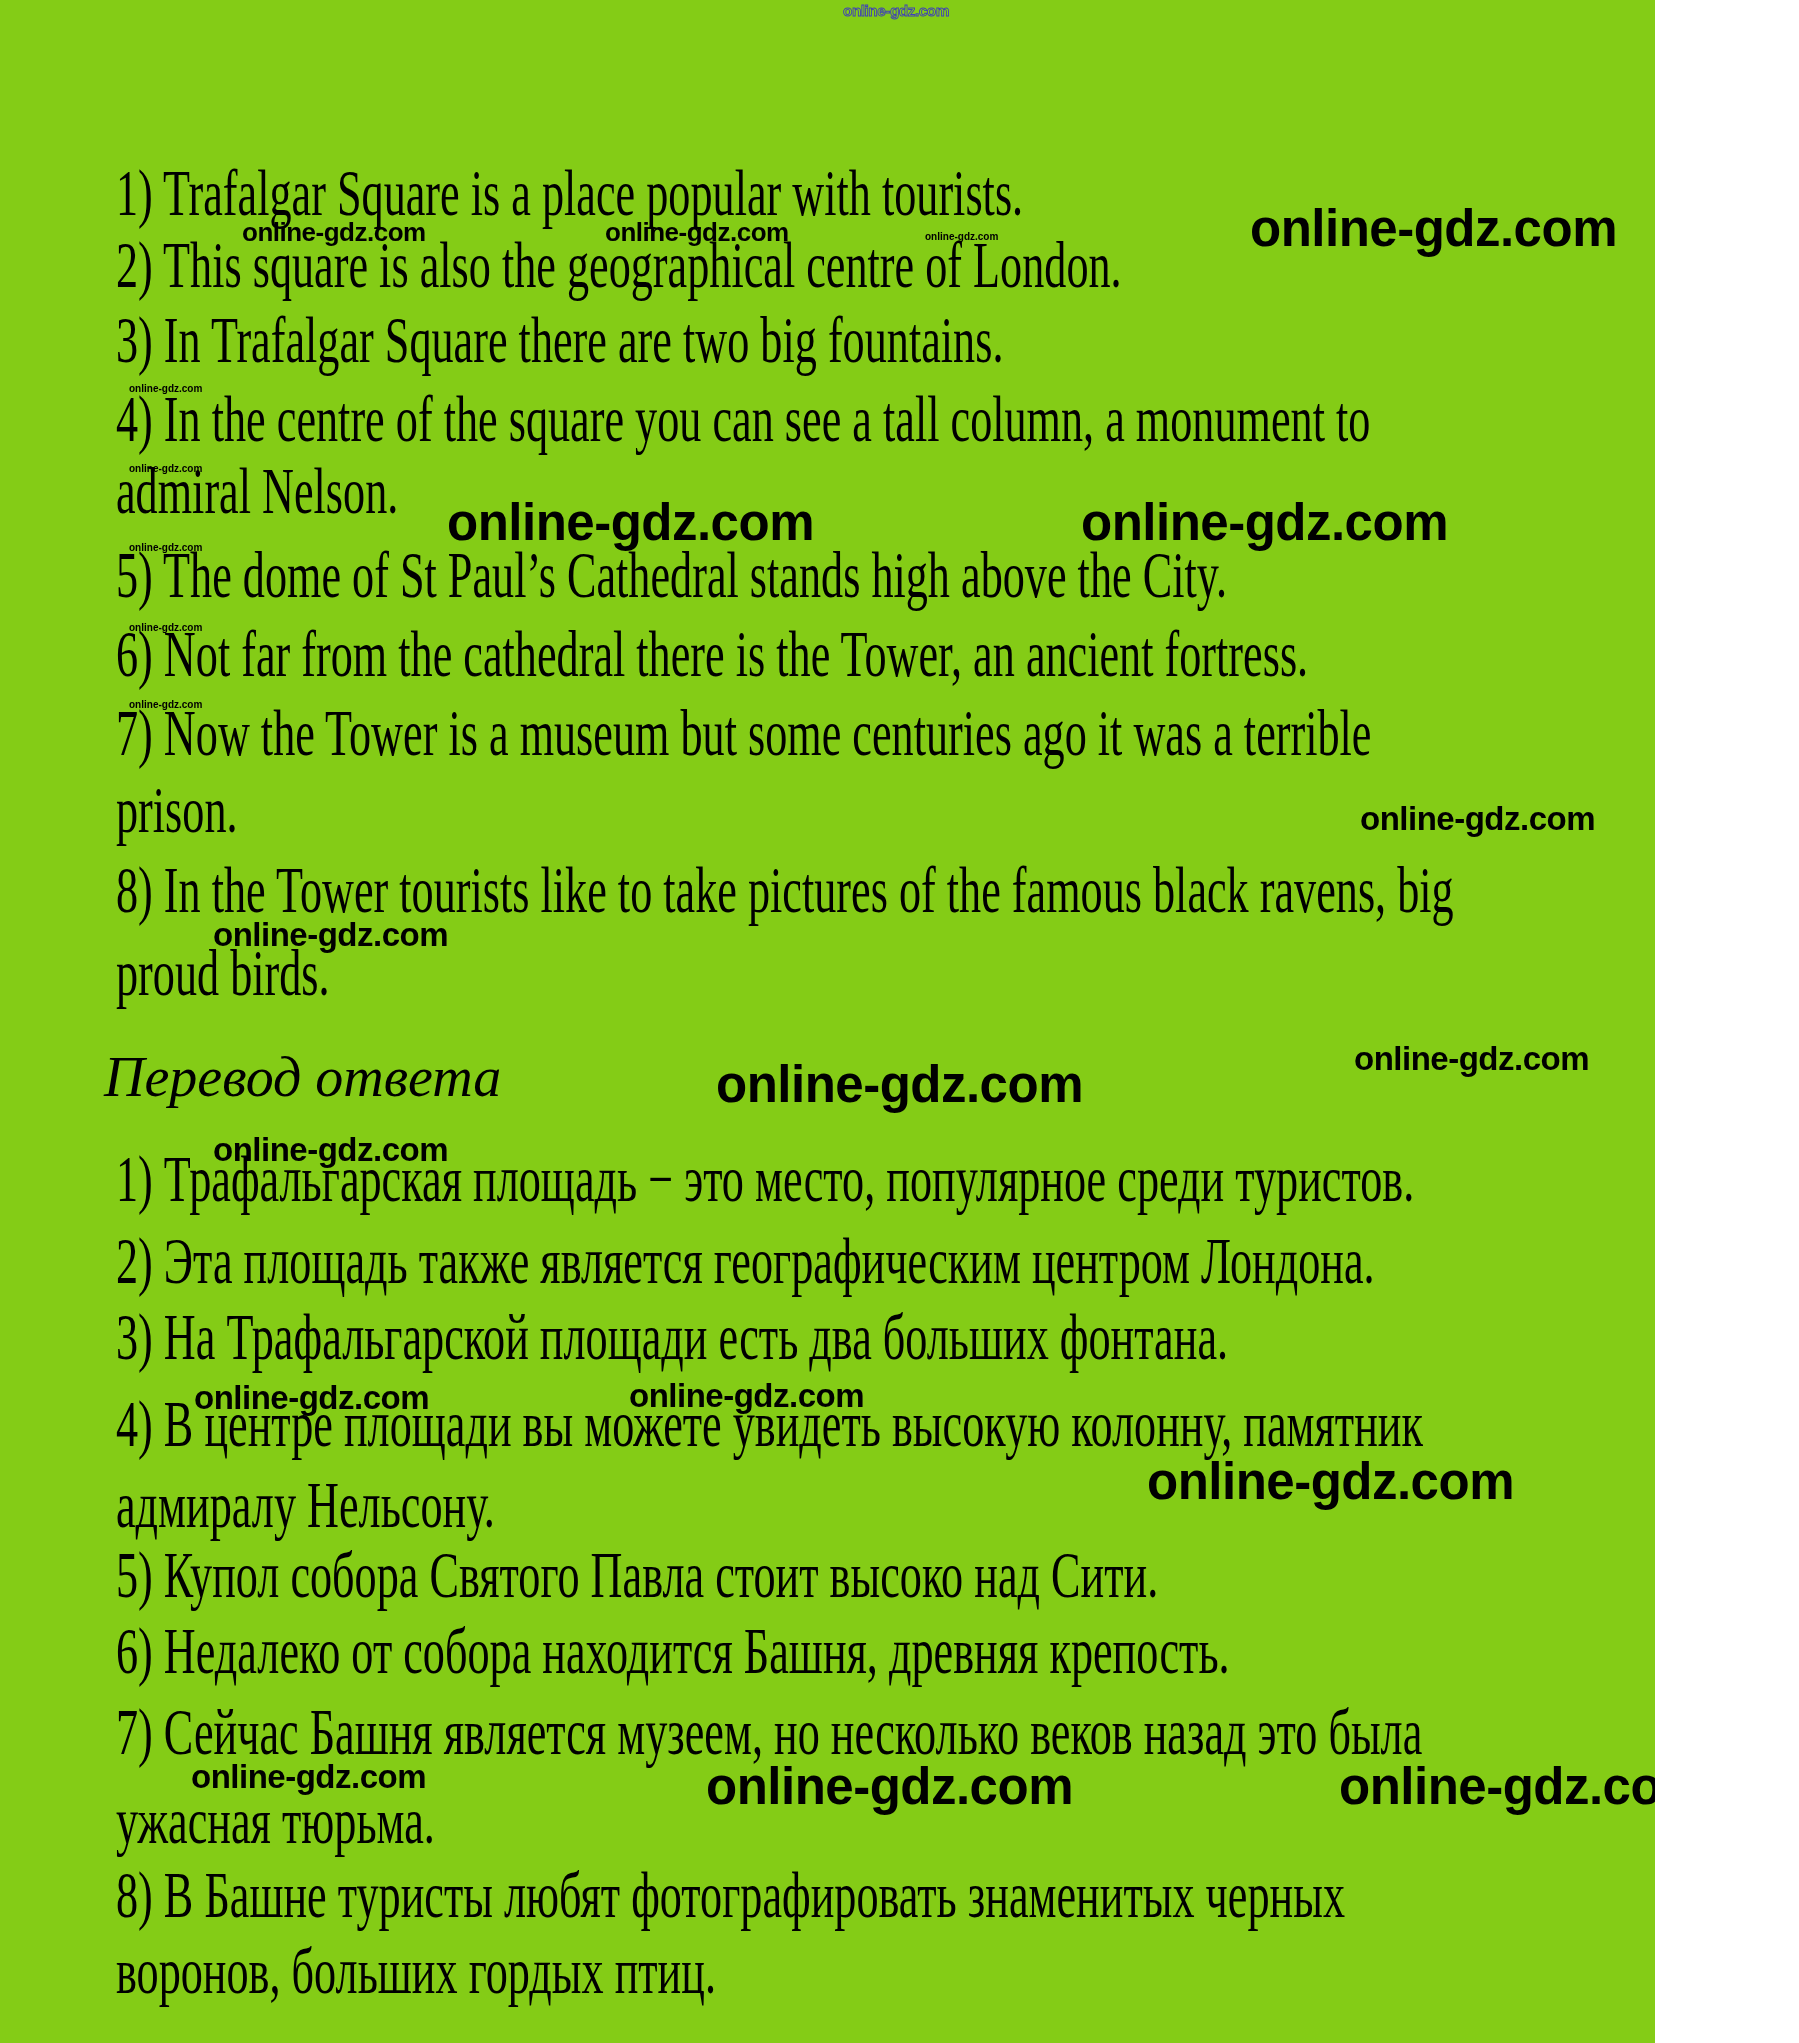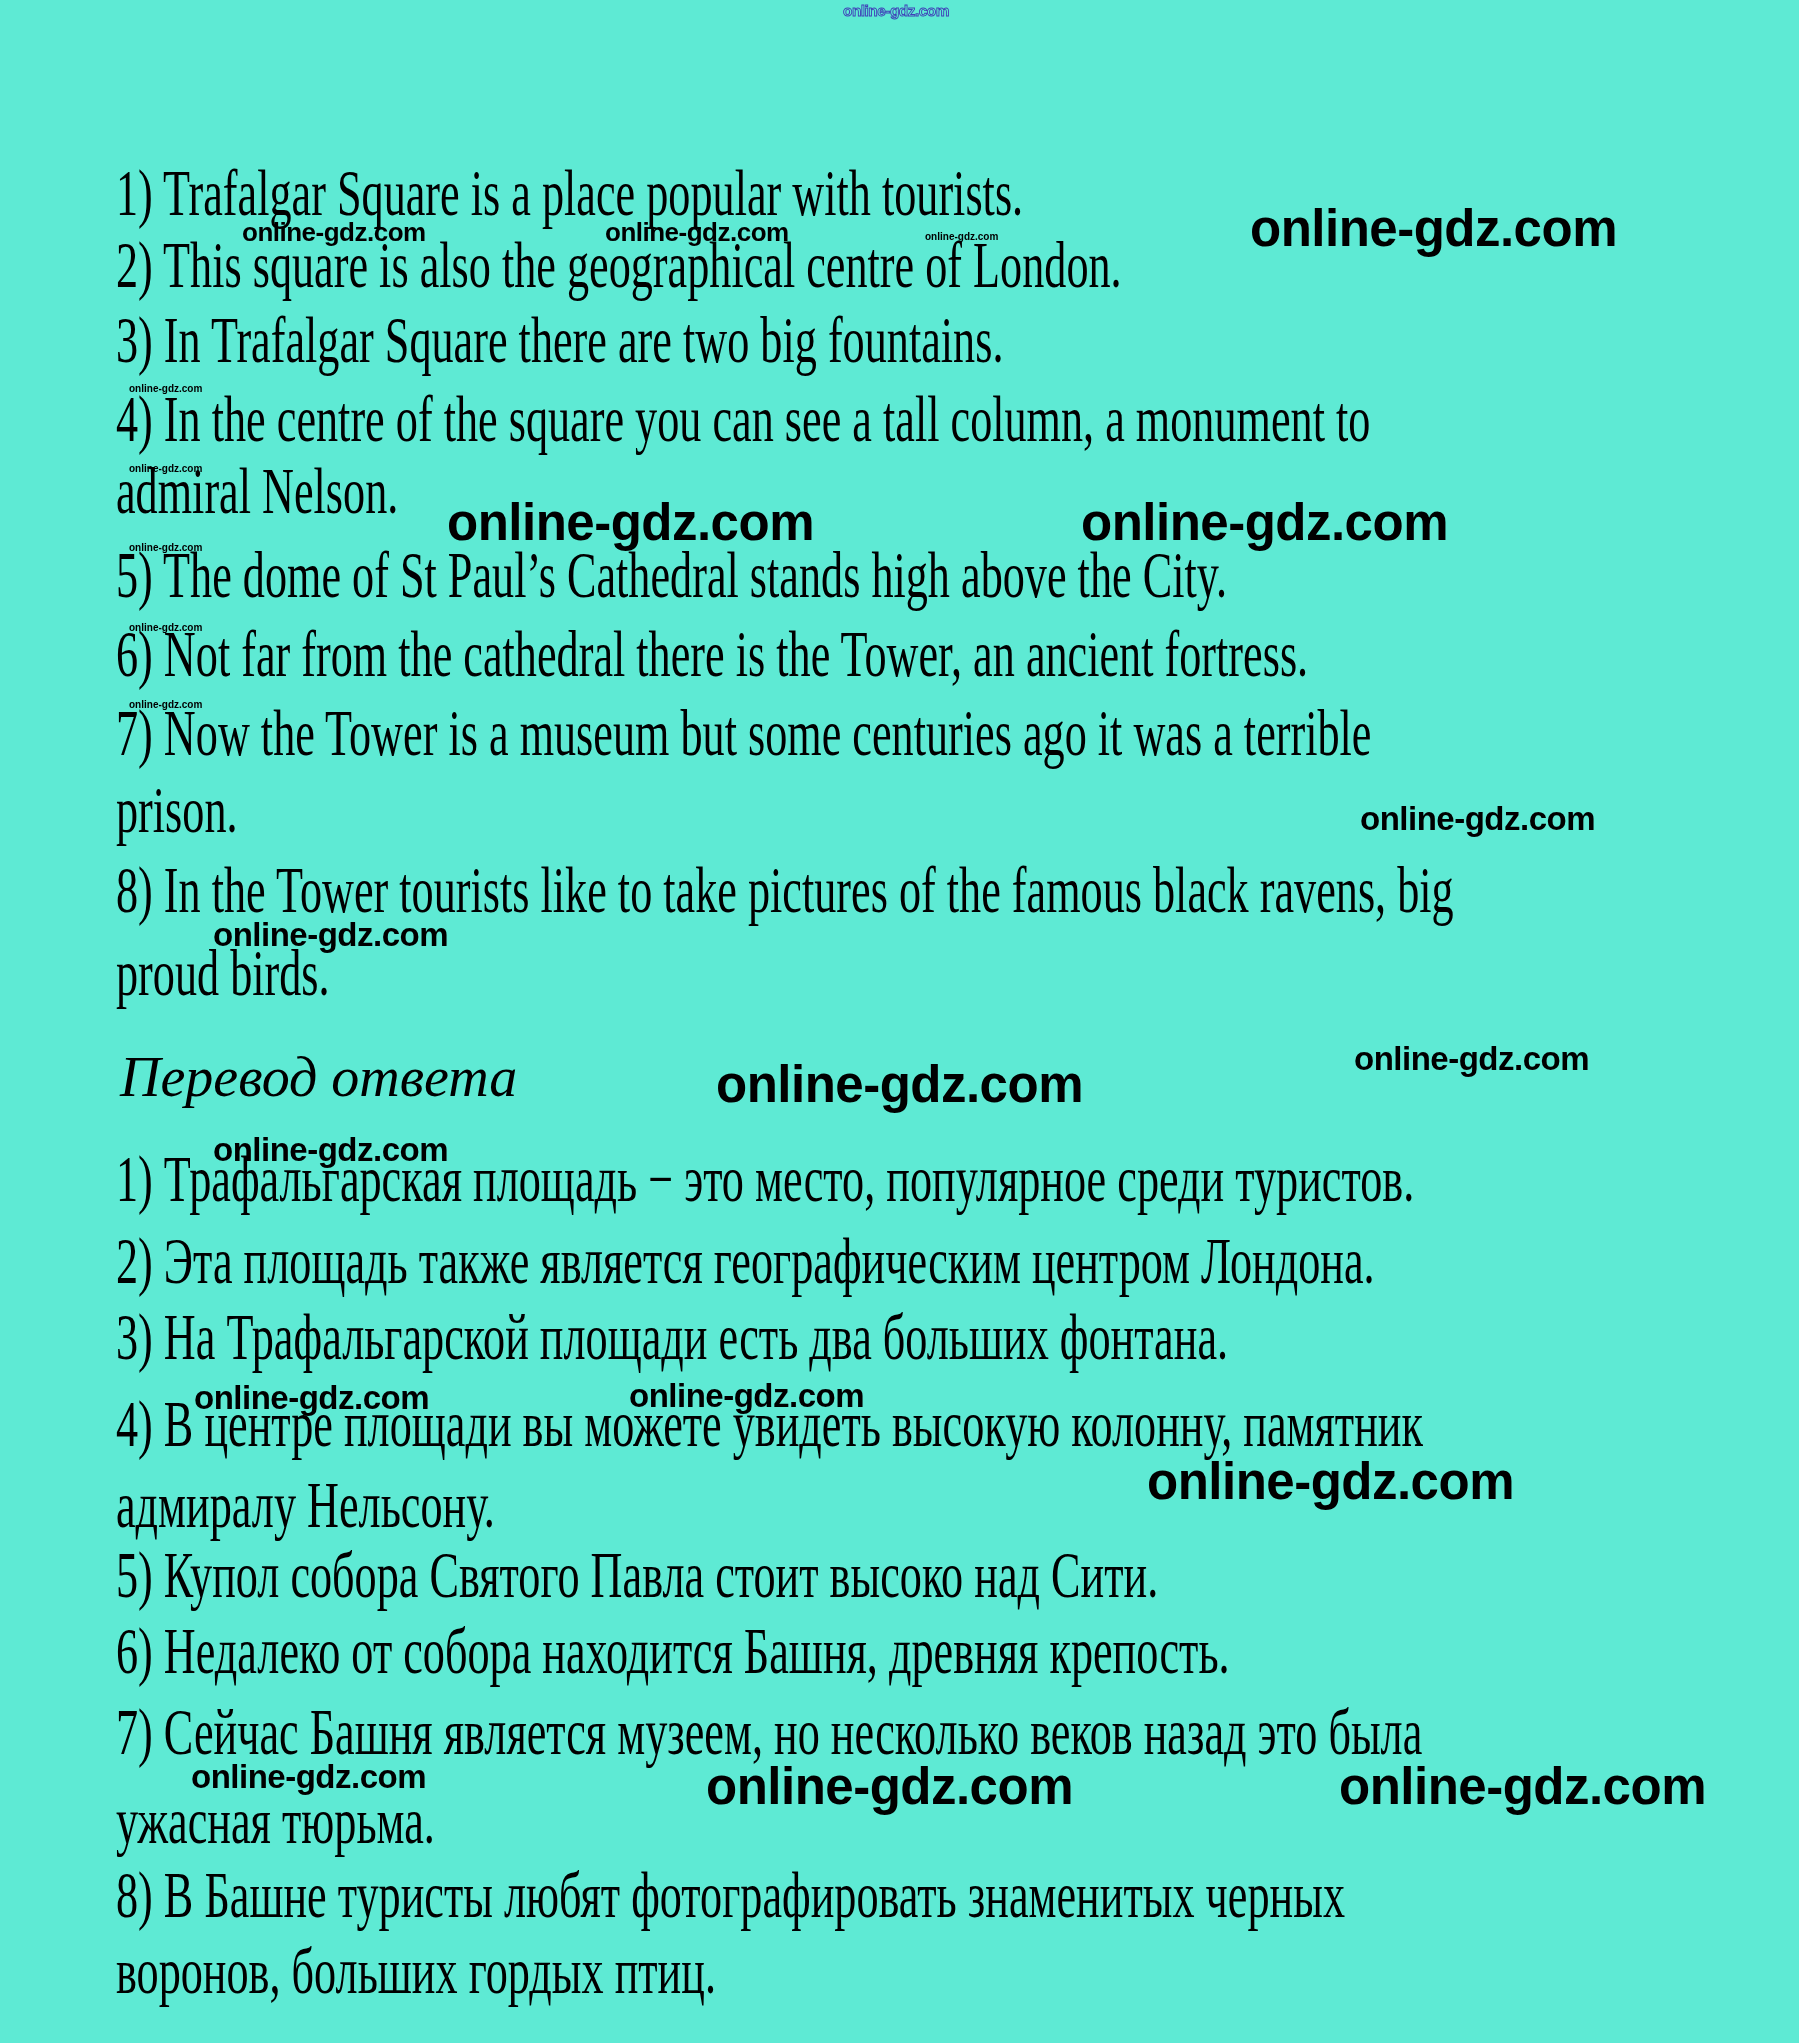--- a/index.html
+++ b/index.html
@@ -1,41 +1,41 @@
 <!DOCTYPE html>
 <html style="font-size:14.5px"><head>
 <meta charset="utf-8">
 <style>
   html, body { margin: 0; padding: 0; }
   body { background: #ffffff; }
 
   .page {
     position: relative;
-    width: 1799px;
+    width: 1655px;
     height: 2044px;
-    background: #5eead4;
+    background: #84cc16;
     overflow: hidden;
   }
 
   
   .line {
     position: absolute;
     left: 116px;
     font-family: "Liberation Serif", serif;
     font-size: 65px;
     line-height: 1;
     color: #000000;
     white-space: nowrap;
     transform: scaleX(0.68);
     transform-origin: left top;
   }
 
   .heading {
     position: absolute;
-    left: 120px;
+    left: 104px;
     font-family: "Liberation Serif", serif;
     font-style: italic;
     font-size: 56px;
     line-height: 1;
     color: #000000;
     white-space: nowrap;
   }
 
   
   .wm {

